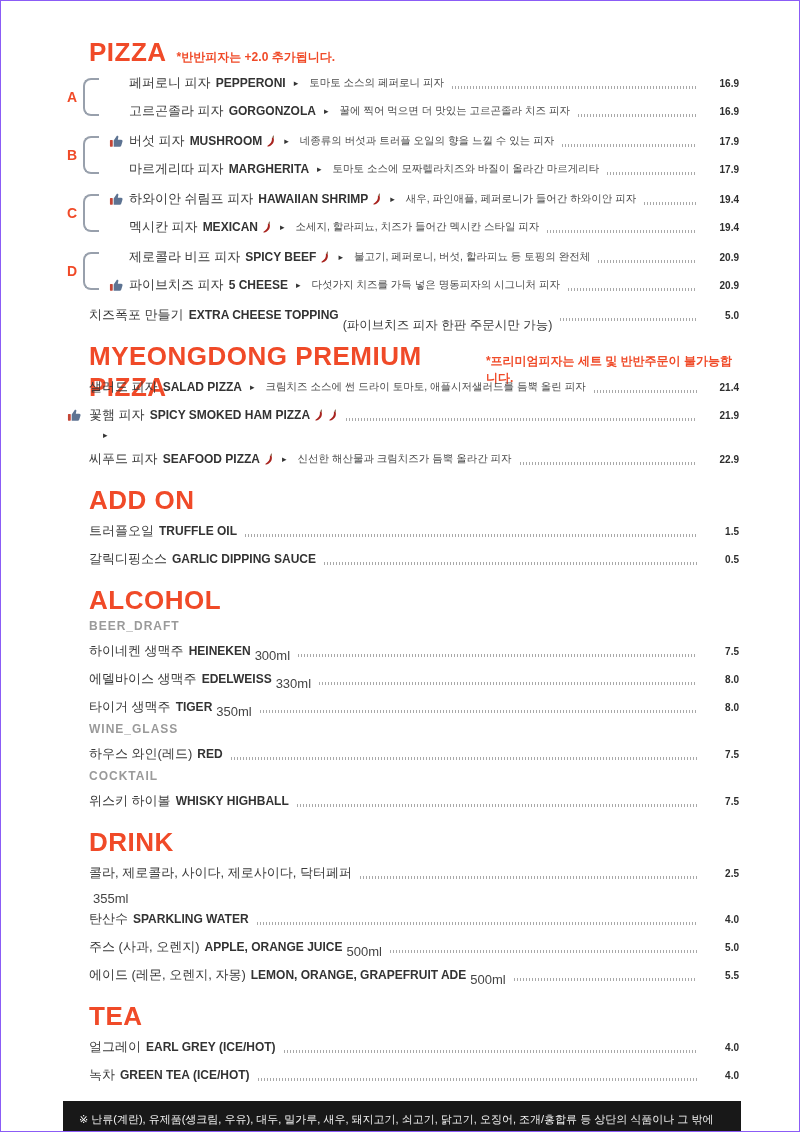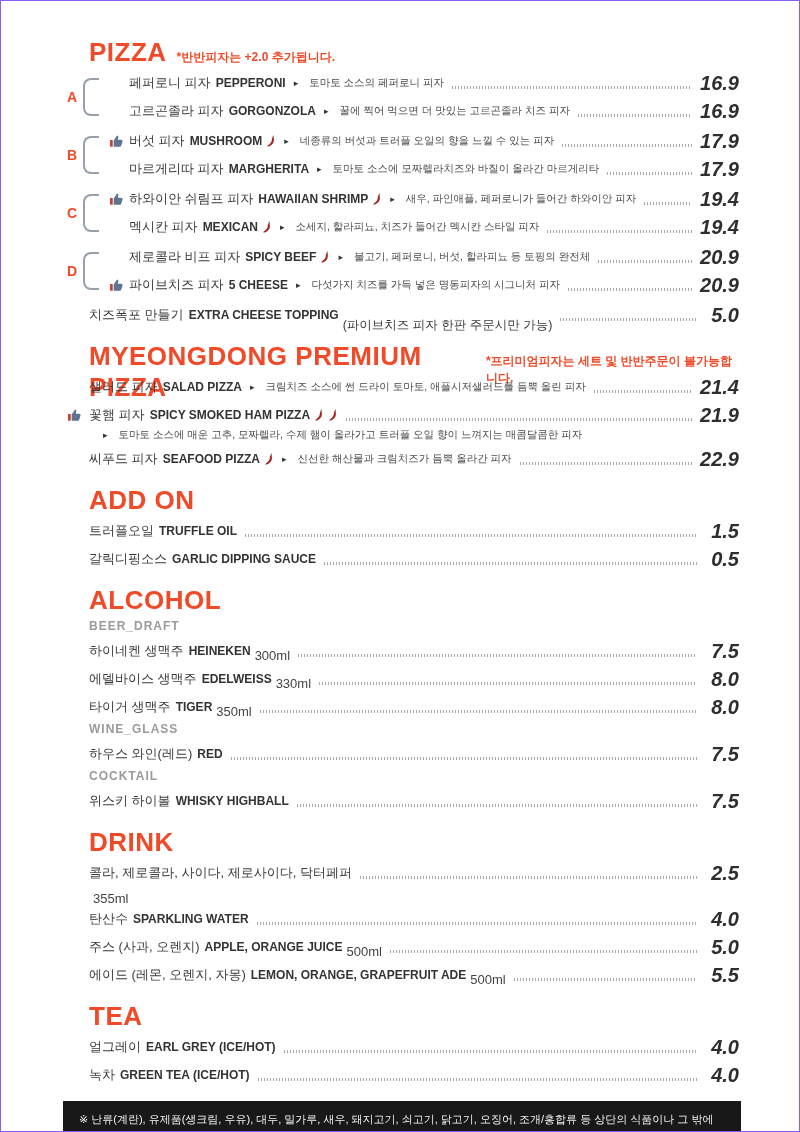--- a/index.html
+++ b/index.html
@@ -21,21 +21,21 @@
   .kr { font-size:13px; color:#3a3a3a; }
   .en { font-size:12px; font-weight:bold; color:#333; margin-left:5px; }
   .size { font-size:13px; color:#444; margin-left:4px;margin-top:8px; }
   .paren { font-size:12.5px; color:#3a3a3a; margin-left:4px;margin-top:20px; }
   .desc { font-size:10.5px; color:#4a4a4a; margin-left:8px; }
   .bullet { font-size:9px; color:#333; margin-left:8px; margin-right:3px; }
   .desc-below { display:flex; align-items:center; height:16px; padding-left:14px; white-space:nowrap; }
   .desc-below .bullet { margin-left:0; }
   .leader { flex:1 1 auto; margin:0 8px; align-self:center; height:3px; margin-top:8px;
     background-image:repeating-linear-gradient(90deg,#a9a9a9 0 1px,transparent 1px 3px); }
-  .price { font-size:20px; font-weight:bold; color:#2e2e2e; min-width:34px; text-align:right;font-style:italic; }
+  .price { font-size:10px; font-weight:bold; color:#2e2e2e; min-width:34px; text-align:right; }
   .en-below { display:flex; align-items:center; height:18px; white-space:nowrap; }
   .en-below .en { margin-left:0; }
   
   .pair { display:flex; margin-left:-22px; margin-bottom:6px; }
   .pair-left { display:flex; align-items:center; width:42px; flex:0 0 42px; }
   .pair-letter { width:16px; font-size:14px; font-weight:bold; color:#f04a28; }
   .bracket { width:16px; height:38px; border-left:2px solid #98a0ac; border-top:2px solid #98a0ac;
     border-bottom:2px solid #98a0ac; border-radius:8px 0 0 8px; }
   .pair-items { flex:1 1 auto; display:flex; flex-direction:column; justify-content:flex-end; }
   .icon-slot { width:20px; flex:0 0 20px; display:flex; align-items:center; }
@@ -265,21 +265,20 @@
               <svg width="10" height="14" viewBox="0 0 12 16">
                 <path d="M9 4 C10.5 8 8.5 13 3 14.5 C1.5 15 1 13.8 2.5 13 C6.5 11 7.5 7.5 7 4.2 Z" fill="#a8231e"></path>
                 <path d="M8 4.5 C7.6 2.8 8.2 1.6 9.6 1 C9 2.2 9.2 3.2 9.4 4.2 Z" fill="#6b4423"></path>
               </svg>
             </span>
             <span class="leader"></span>
             <span class="price">21.9</span>
           </div>
           <div class="desc-below">
             <span class="bullet">▸</span>
-            <span class="desc">토마토 소스에 매운 고추, 모짜렐라, 수제 햄이 올라가고 트러플 오일 향이 느껴지는 매콤달콤한 피자</span>
           </div>
         </div>
         <div class="row">
           <div class="line">
             <span class="kr">씨푸드 피자</span>
             <span class="en">SEAFOOD PIZZA</span>
             <span class="pepper">
               <svg width="10" height="14" viewBox="0 0 12 16">
                 <path d="M9 4 C10.5 8 8.5 13 3 14.5 C1.5 15 1 13.8 2.5 13 C6.5 11 7.5 7.5 7 4.2 Z" fill="#a8231e"></path>
                 <path d="M8 4.5 C7.6 2.8 8.2 1.6 9.6 1 C9 2.2 9.2 3.2 9.4 4.2 Z" fill="#6b4423"></path>

